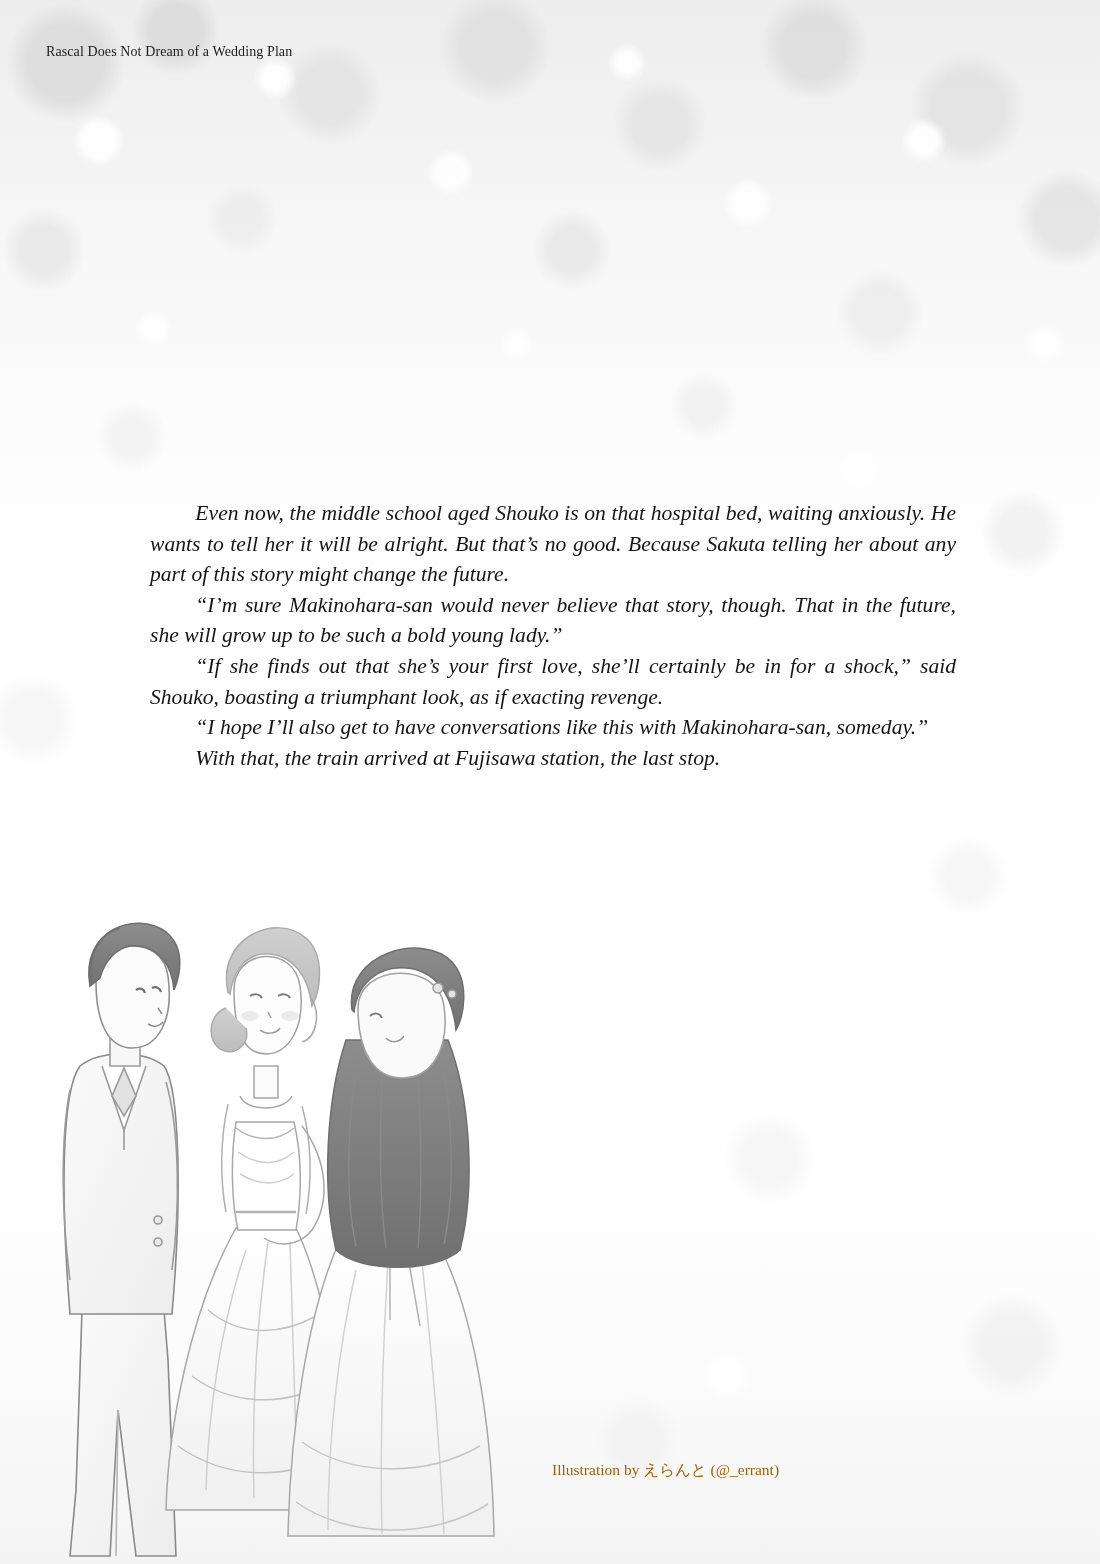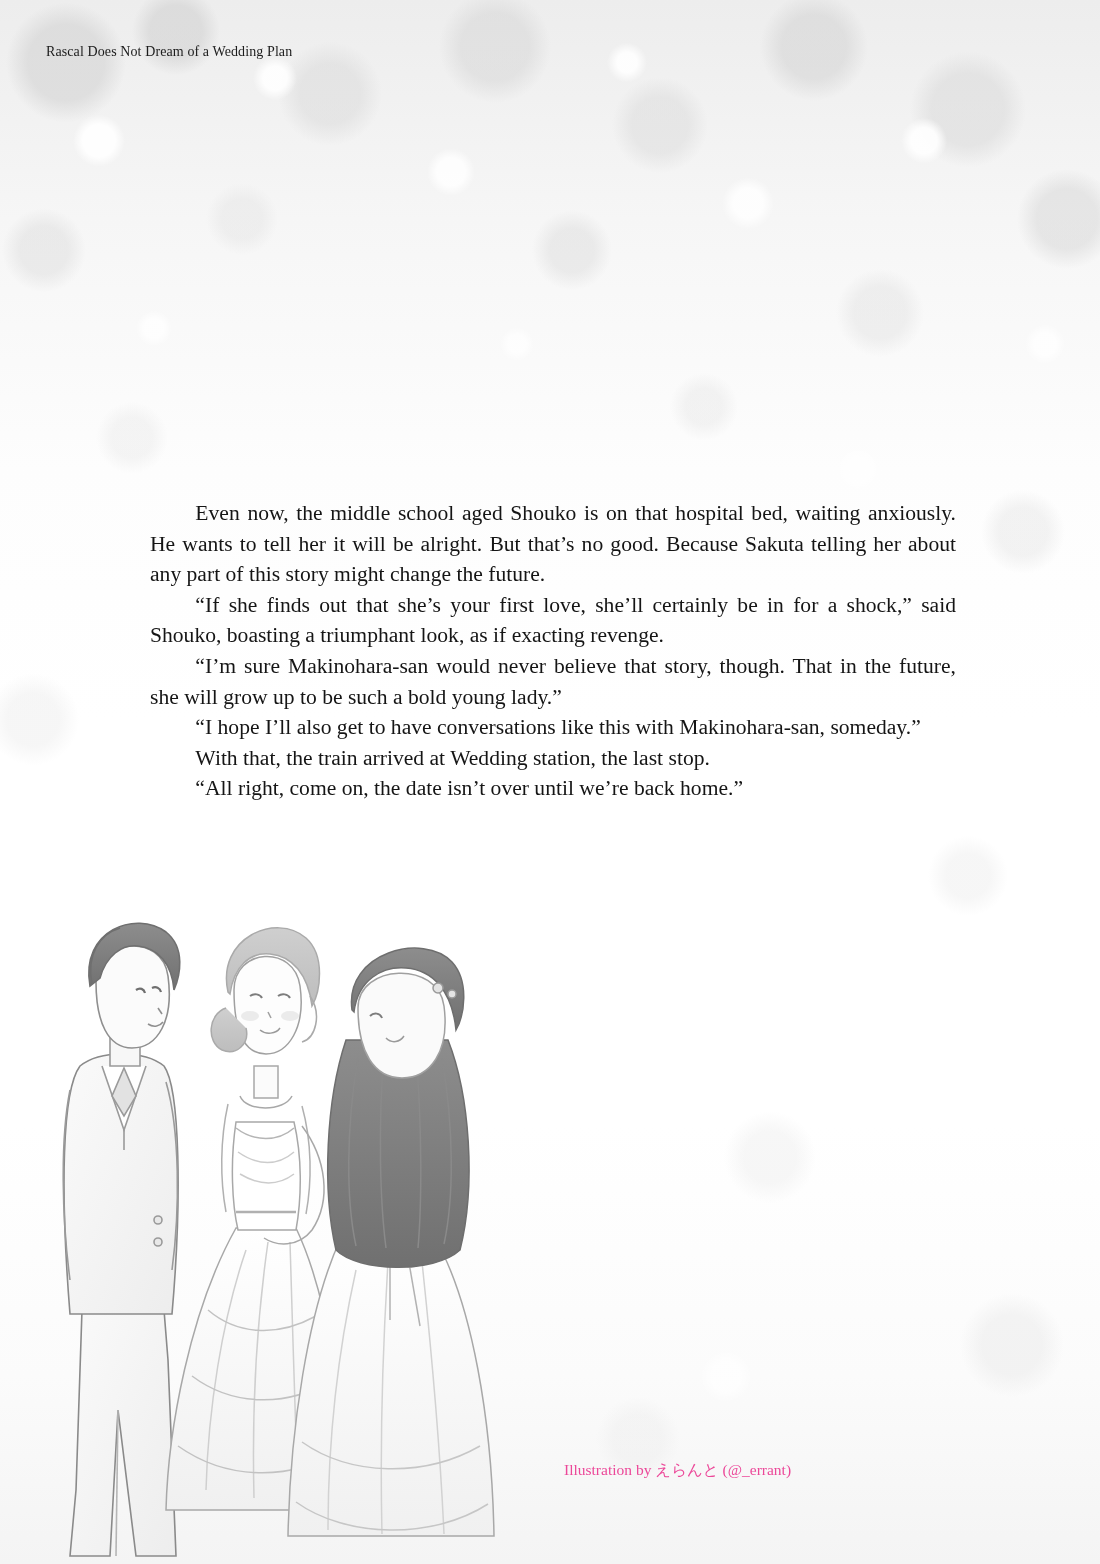--- a/index.html
+++ b/index.html
@@ -83,34 +83,35 @@
     position: absolute;
     left: 150px;
     top: 498px;
     width: 806px;
     z-index: 6;
     font-size: 21.6px;
     line-height: 30.6px;
     text-align: justify;
     text-justify: inter-word;
     color: #151515;
+    font-style: italic;
   }
   .body-text p {
     margin: 0;
     text-indent: 2.1em;
     hyphens: none;
   }
 
   
   .credit {
     position: absolute;
-    left: 564px;
+    left: 552px;
     top: 1460px;
     font-size: 15.5px;
-    color: #ec4899;
+    color: #a16207;
     z-index: 8;
     white-space: nowrap;
   }
 
   
   .illustration {
     position: absolute;
     left: 40px;
     top: 890px;
     width: 560px;
@@ -121,25 +122,24 @@
 </style>
 </head>
 <body>
 
 <div id="page"></div>
 
 <div class="running-head">Rascal Does Not Dream of a Wedding Plan</div>
 
 <div class="body-text">
   <p>Even now, the middle school aged Shouko is on that hospital bed, waiting anxiously. He wants to tell her it will be alright. But that’s no good. Because Sakuta telling her about any part of this story might change the future.</p>
+  <p>“I’m sure Makinohara-san would never believe that story, though. That in the future, she will grow up to be such a bold young lady.”</p>
   <p>“If she finds out that she’s your first love, she’ll certainly be in for a shock,” said Shouko, boasting a triumphant look, as if exacting revenge.</p>
-  <p>“I’m sure Makinohara-san would never believe that story, though. That in the future, she will grow up to be such a bold young lady.”</p>
   <p>“I hope I’ll also get to have conversations like this with Makinohara-san, someday.”</p>
-  <p>With that, the train arrived at Wedding station, the last stop.</p>
-  <p>“All right, come on, the date isn’t over until we’re back home.”</p>
+  <p>With that, the train arrived at Fujisawa station, the last stop.</p>
 </div>
 
 <div class="illustration">
   <svg viewBox="0 0 560 674" xmlns="http://www.w3.org/2000/svg" aria-hidden="true">
     <defs>
       <linearGradient id="dressShade" x1="0" y1="0" x2="0" y2="1">
         <stop offset="0%" stop-color="#ffffff"></stop>
         <stop offset="100%" stop-color="#f0f0f0"></stop>
       </linearGradient>
       <linearGradient id="hairDark" x1="0" y1="0" x2="0" y2="1">

